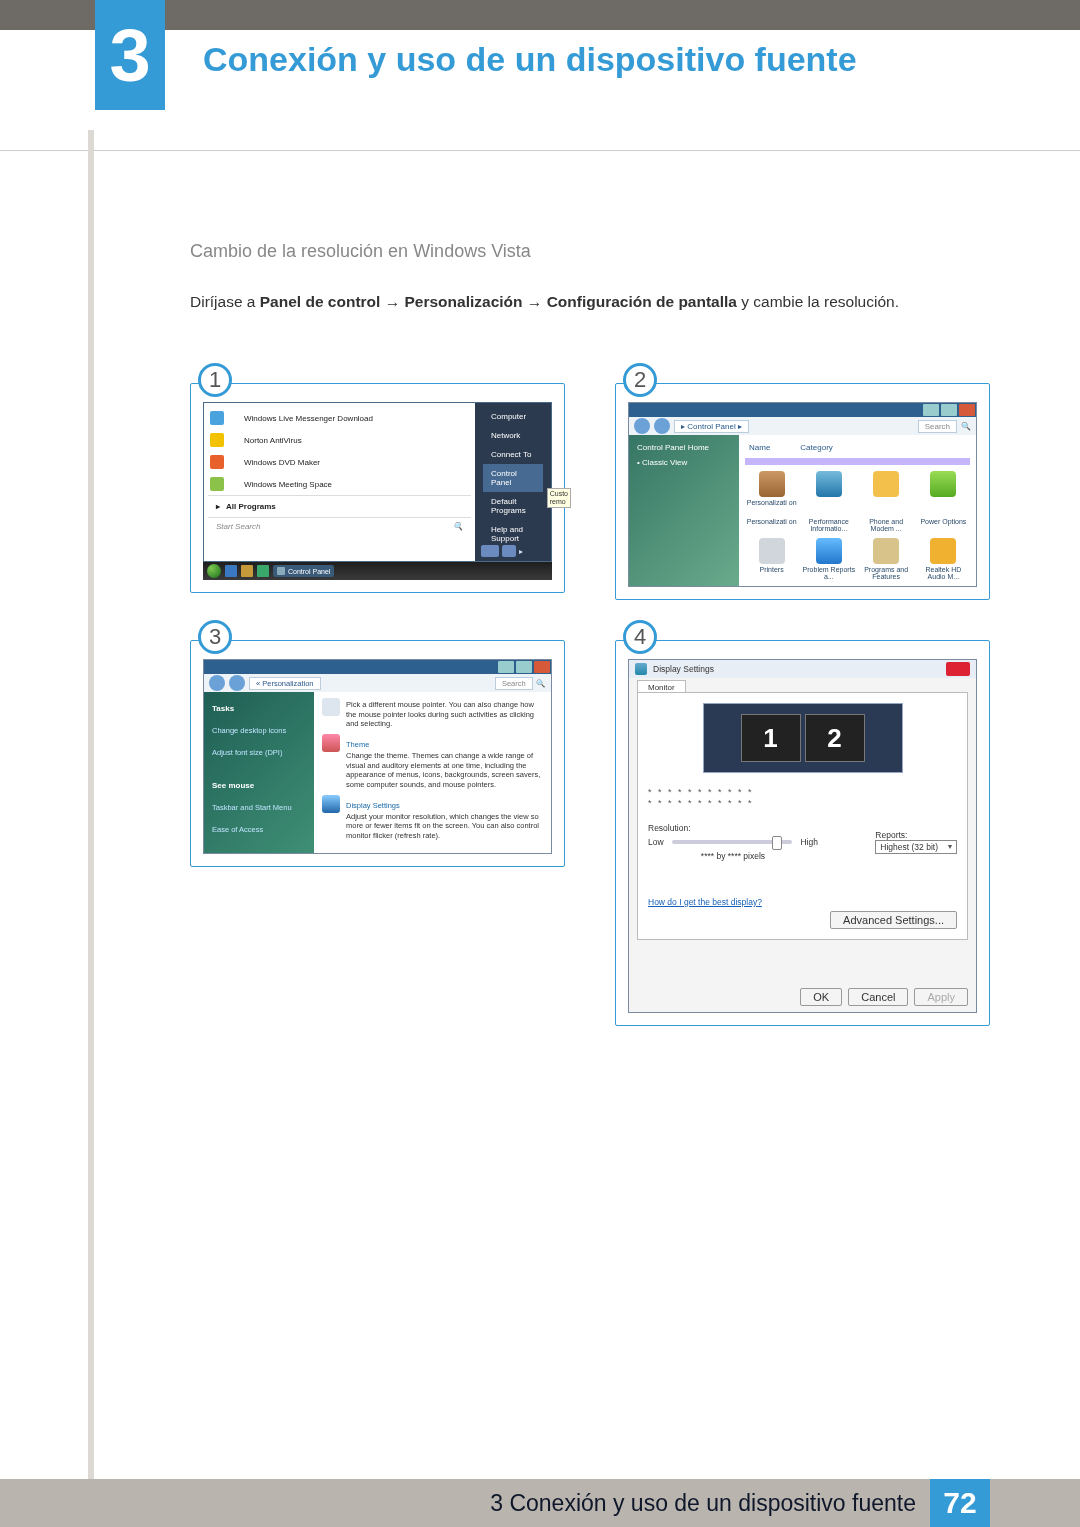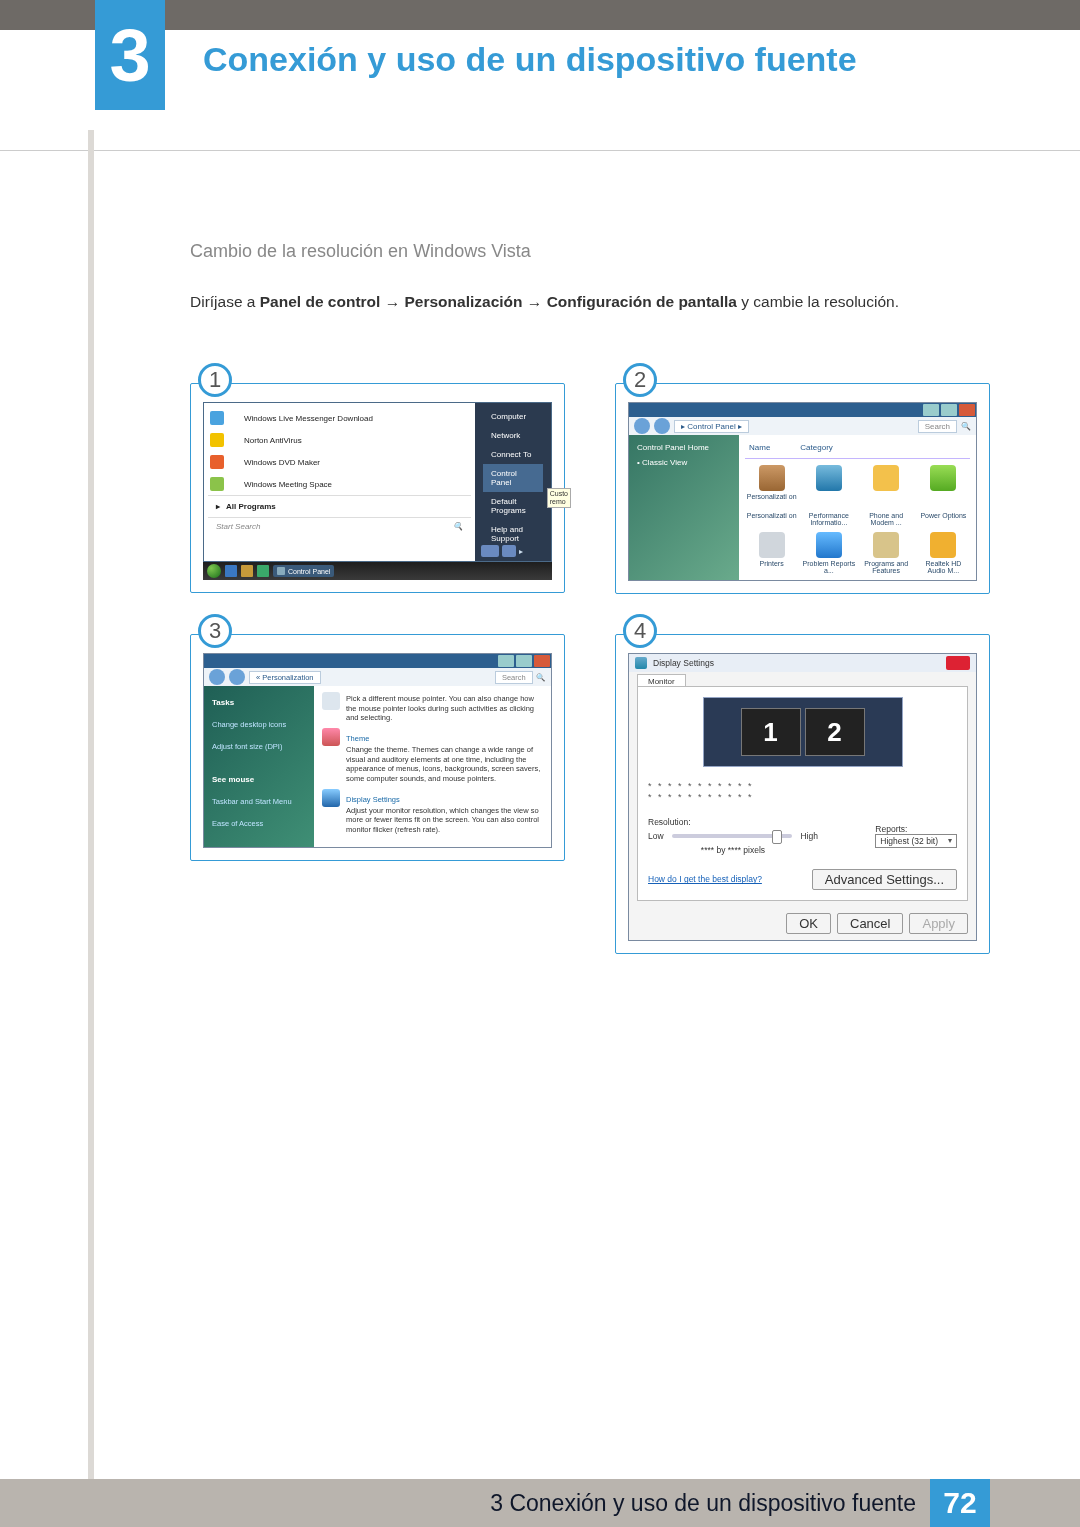--- a/index.html
+++ b/index.html
@@ -151,21 +151,21 @@
     font-size:8px;
     background: linear-gradient(135deg,#2f6f5f 0%, #6fb090 60%, #e8f2ec 100%);
   }
   .shot2-titlebar { height:14px; background:#2d5f8f; display:flex; justify-content:flex-end; }
   .tbar-btn { width:16px; height:12px; margin:1px; background:#9cc; border-radius:1px; }
   .tbar-close { background:#d65a3a; }
   .shot2-addr { height:18px; background:#eef3f8; display:flex; align-items:center; padding:0 5px; gap:4px; color:#2a5a8a; }
   .shot2-body { flex:1; display:flex; }
   .shot2-side { width:110px; padding:8px; color:#fff; }
   .shot2-main { flex:1; background:#fff; padding:6px; }
-  .cp-head { display:flex; gap:30px; color:#2a5a8a; font-size:8px; padding:2px 4px 6px; border-bottom:1px solid #c4b5fd; }
+  .cp-head { display:flex; gap:30px; color:#2a5a8a; font-size:8px; padding:2px 4px 6px; border-bottom:7px solid #c4b5fd; }
   .cp-grid { display:grid; grid-template-columns: repeat(4, 1fr); gap:6px 4px; padding-top:6px; }
   .cp-cell { text-align:center; font-size:7px; color:#2a4a6a; }
   .cp-ico { width:26px; height:26px; margin:0 auto 2px; border-radius:4px; }
   
   .shot3 {
     flex:1;
     border:1px solid #7a8aa0;
     display:flex;
     flex-direction:column;
     font-size:7.5px;
@@ -205,21 +205,21 @@
   .mon-box { align-self:center; width:200px; height:70px; background:#2a3a55; border:1px solid #95a5c5; display:flex; align-items:center; justify-content:center; gap:4px; margin-bottom:10px; }
   .mon { background:#222; color:#fff; font-size:26px; font-weight:bold; width:60px; height:48px; display:flex; align-items:center; justify-content:center; border:1px solid #777; }
   .dots { letter-spacing:2px; color:#555; font-size:9px; line-height:1.2; margin:4px 0 10px; }
   .ds-row { display:flex; justify-content:space-between; align-items:center; margin-top:4px; }
   .slider { flex:1; height:4px; background:#ccd; margin:0 8px; position:relative; border-radius:2px; }
   .slider::after { content:""; position:absolute; right:10px; top:-4px; width:8px; height:12px; background:#fff; border:1px solid #888; border-radius:2px; }
   .combo { border:1px solid #888; padding:1px 4px; background:#fff; display:inline-flex; align-items:center; gap:10px; }
   .combo::after { content:"▾"; font-size:8px; color:#555; }
   .link { color:#1560b8; text-decoration:underline; }
   .btnrow { display:flex; justify-content:flex-end; gap:6px; padding:6px 8px; }
-  .btn { border:1px solid #999; background:#f4f4f4; padding:2px 12px; font-size:13px; border-radius:2px; }
+  .btn { border:1px solid #999; background:#f4f4f4; padding:2px 12px; font-size:11px; border-radius:2px;margin-top:36px; }
   .btn.disabled { color:#aaa; }
   
   .footer {
     position: absolute;
     bottom: 0;
     left: 0;
     right: 0;
     height: 48px;
     display: flex;
     align-items: center;

